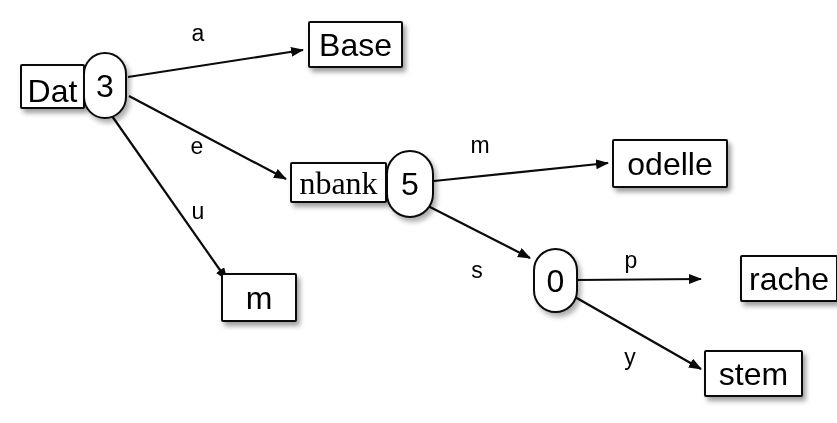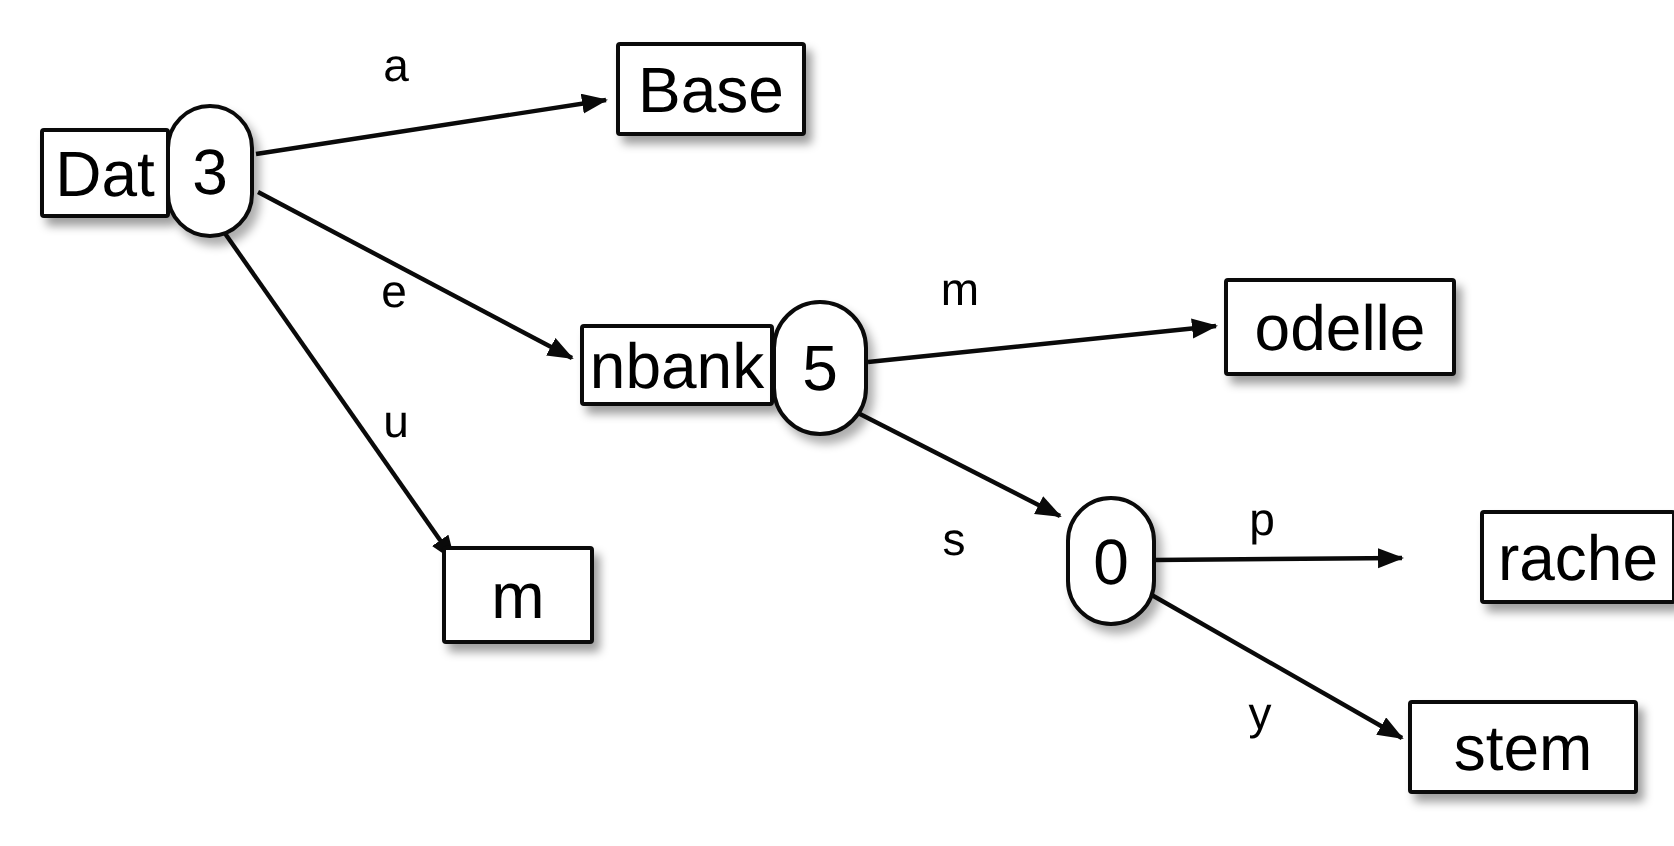--- a/index.html
+++ b/index.html
@@ -52,45 +52,45 @@
     </defs>
     <line class="edge-line" x1="128" y1="77" x2="303" y2="50" marker-end="url(#arrow)"></line>
     <line class="edge-line" x1="129" y1="96" x2="286" y2="179" marker-end="url(#arrow)"></line>
     <line class="edge-line" x1="112" y1="116" x2="227" y2="280" marker-end="url(#arrow)"></line>
     <line class="edge-line" x1="434" y1="181" x2="608" y2="163" marker-end="url(#arrow)"></line>
     <line class="edge-line" x1="428" y1="206" x2="530" y2="258" marker-end="url(#arrow)"></line>
     <line class="edge-line" x1="577" y1="280" x2="701" y2="279" marker-end="url(#arrow)"></line>
     <line class="edge-line" x1="575" y1="297" x2="701" y2="369" marker-end="url(#arrow)"></line>
   </svg>
 
-  <div class="node box" style="left:20px; top:64px; width:65px; height:45px;">
+  <div class="node box" style="left:20px; top:64px; width:65px; height:45px;align-items:flex-end;">
     <span>Dat</span>
   </div>
 
   <div class="node box" style="left:308px; top:21px; width:95px; height:47px;">
     <span>Base</span>
   </div>
 
-  <div class="node box" style="left:290px; top:162px; width:97px; height:41px;">
+  <div class="node box" style="left:290px; top:162px; width:97px; height:41px;font-family:Liberation Serif, serif;">
     <span>nbank</span>
   </div>
 
   <div class="node box" style="left:221px; top:273px; width:76px; height:49px;">
     <span>m</span>
   </div>
 
   <div class="node box" style="left:612px; top:139px; width:116px; height:49px;">
     <span>odelle</span>
   </div>
 
   <div class="node box" style="left:704px; top:255px; width:98px; height:47px;margin-left:36px;">
     <span>rache</span>
   </div>
 
-  <div class="node box" style="left:704px; top:350px; width:115px; height:47px;">
+  <div class="node box" style="left:704px; top:350px; width:99px; height:47px;">
     <span>stem</span>
   </div>
 
   <div class="node oval" style="left:83px; top:52px; width:44px; height:67px;">
     <span>3</span>
   </div>
 
   <div class="node oval" style="left:386px; top:150px; width:48px; height:68px;">
     <span>5</span>
   </div>

